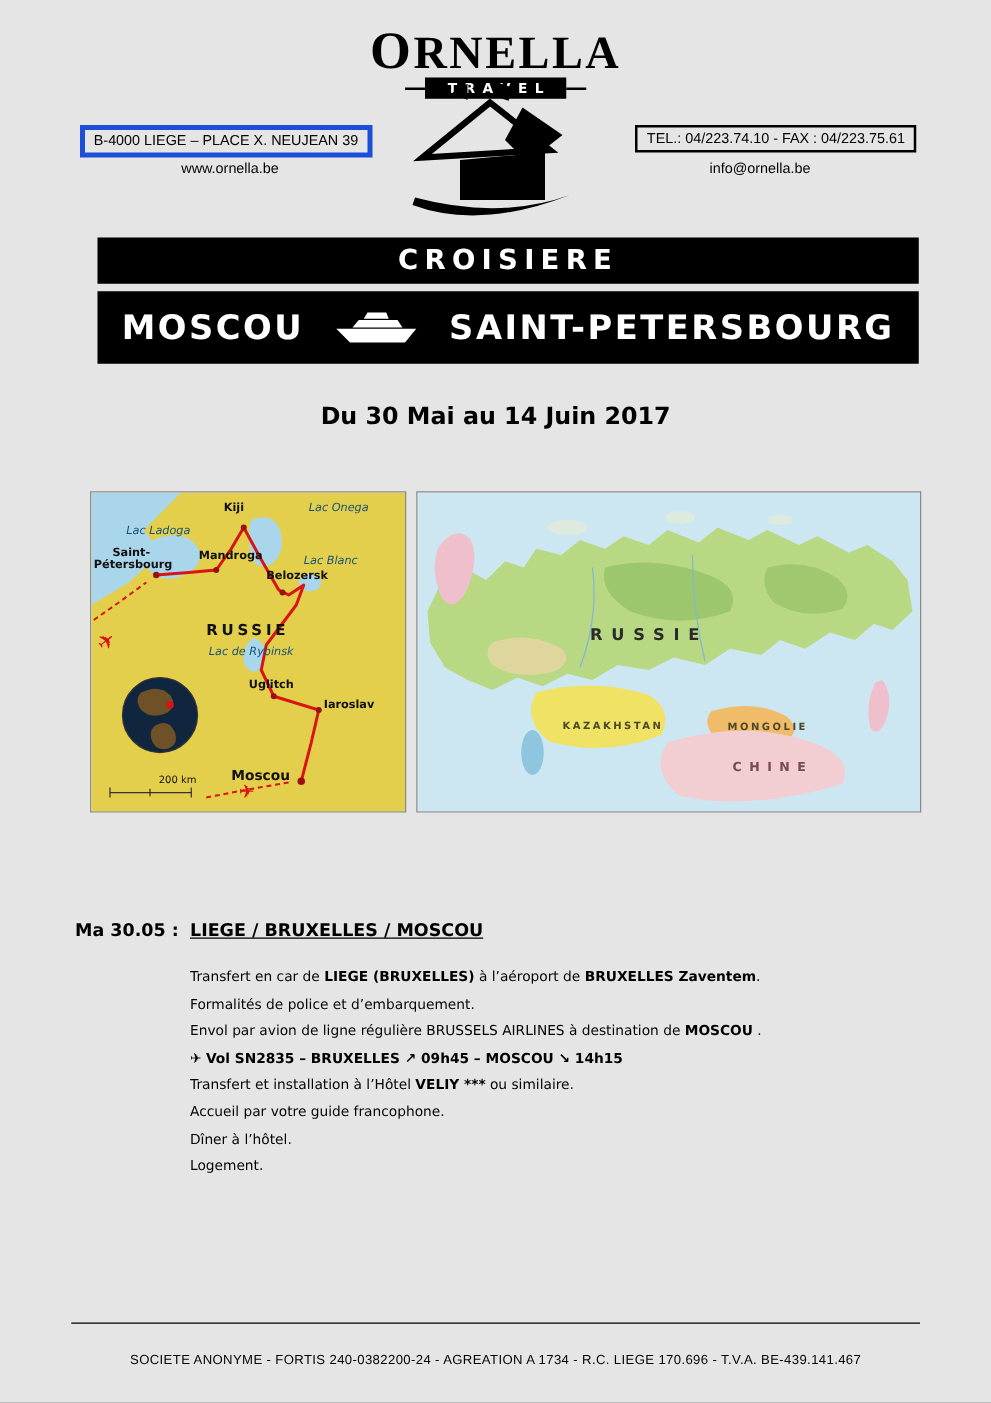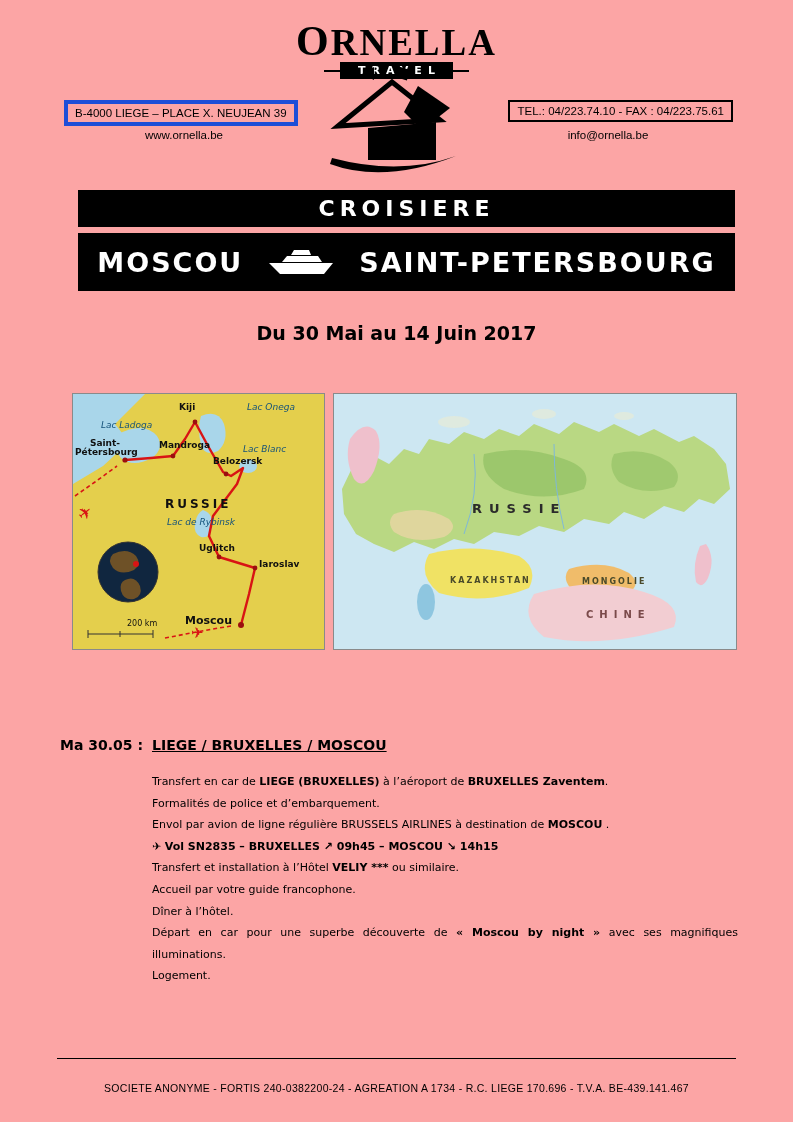--- a/index.html
+++ b/index.html
@@ -1,19 +1,19 @@
 <!DOCTYPE html>
 <html><head>
 <meta charset="utf-8">
 <style>
   * { margin:0; padding:0; box-sizing:border-box; }
   html,body { background:#9a9a9a; }
   .page {
     position:relative; width:793px; height:1122px; margin:0 auto;
-    background:#fca5a5; overflow:hidden;
+    background:#e5e5e5; overflow:hidden;
     font-family:"DejaVu Sans", sans-serif; color:#000;
   }
 
   
   .brand { position:absolute; top:20px; left:0; width:100%; text-align:center; }
   .brand-name {
     font-family:"Liberation Serif", serif; font-weight:bold;
     font-size:37px; letter-spacing:2px; line-height:1;
   }
   .brand-name::first-letter { font-size:42px; }
@@ -212,20 +212,19 @@
     <span class="it-day">Ma 30.05 :</span><span class="it-day-title">LIEGE / BRUXELLES / MOSCOU</span>
   </div>
   <div id="itinerary-lines" class="it-body">
       <div class="it-line"><span>Transfert en car de </span><span class="b">LIEGE (BRUXELLES)</span><span> à l’aéroport de </span><span class="b">BRUXELLES Zaventem</span><span>.</span></div>
       <div class="it-line"><span>Formalités de police et d’embarquement.</span></div>
       <div class="it-line"><span>Envol par avion de ligne régulière BRUSSELS AIRLINES à destination de </span><span class="b">MOSCOU</span><span> .</span></div>
       <div class="it-line"><span>✈ </span><span class="b">Vol SN2835 – BRUXELLES ↗ 09h45 – MOSCOU ↘ 14h15</span></div>
       <div class="it-line"><span>Transfert et installation à l’Hôtel </span><span class="b">VELIY ***</span><span> ou similaire.</span></div>
       <div class="it-line"><span>Accueil par votre guide francophone.</span></div>
       <div class="it-line"><span>Dîner à l’hôtel.</span></div>
-      <div class="it-line justify"><span>Départ en car pour une superbe découverte de </span><span class="b">« Moscou by night »</span><span> avec ses magnifiques illuminations.</span></div>
       <div class="it-line"><span>Logement.</span></div>
     </div>
 
   <div class="footer-rule"></div>
   <div class="footer-text">SOCIETE ANONYME  -  FORTIS 240-0382200-24  -  AGREATION A 1734  -  R.C. LIEGE 170.696  -  T.V.A. BE-439.141.467</div>
 
 </div>
 
 </body></html>

